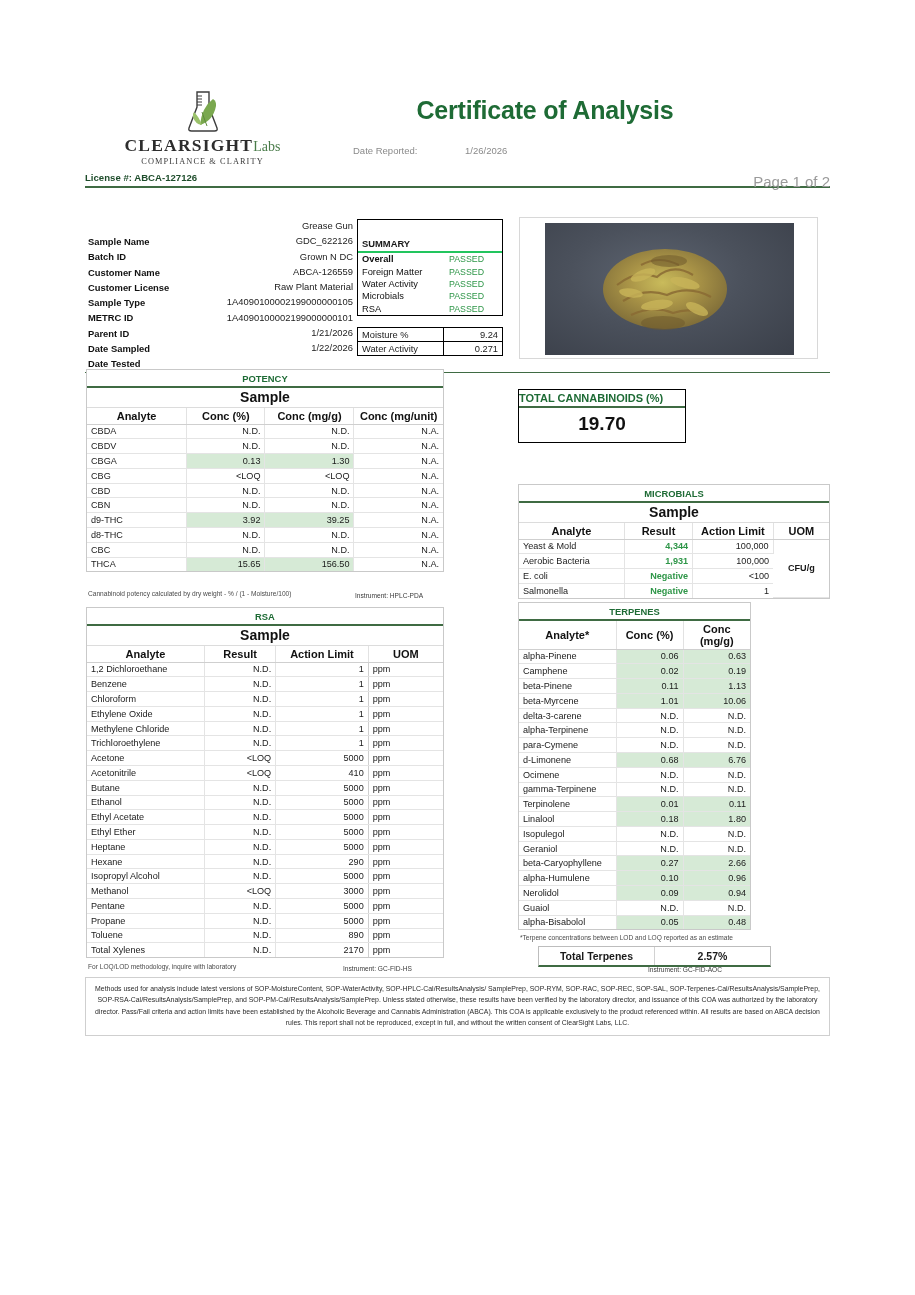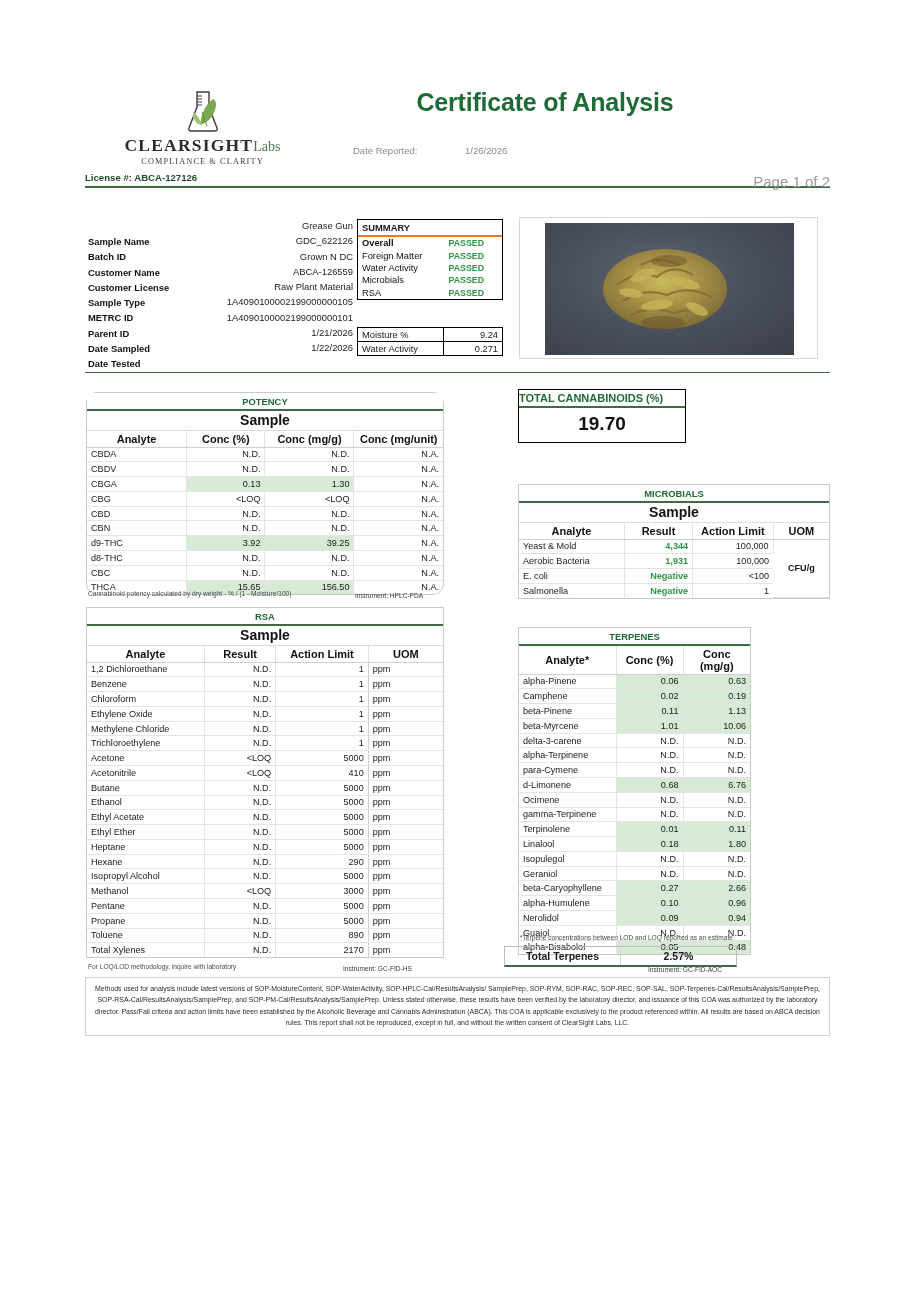--- a/index.html
+++ b/index.html
@@ -17,46 +17,46 @@
   .header { position: absolute; left: 85px; top: 88px; width: 745px; height: 78px; }
   .logo-wrap { position: absolute; left: 25px; top: 0px; width: 185px; text-align: center; }
   .logo-mark { height: 46px; display: flex; align-items: flex-end; justify-content: center; }
   .logo-word { font-family: "Liberation Serif", serif; font-size: 17.5px; letter-spacing: 1.2px;
                color: #2d2d2d; font-weight: 700; margin-top: 1px; white-space: nowrap; }
   .logo-word .labs { font-family: "Liberation Serif", serif; font-size: 14px; letter-spacing: 0;
                      color: #4a7c4a; font-weight: 400; margin-top: 44px; }
   .logo-sub { font-family: "Liberation Serif", serif; font-size: 8.3px; letter-spacing: 1.1px;
               color: #3a3a3a; margin-top: 1px; white-space: nowrap; }
 
-  .title { position: absolute; left: 250px; top: 0; width: 420px; text-align: center;
+  .title { position: absolute; left: 250px; top: 8px; width: 420px; text-align: center;
            font-size: 25px; font-weight: 700; color: #1e6b35; letter-spacing: -0.2px; }
   .date-row { position: absolute; left: 250px; top: 57px; width: 420px; font-size: 9.5px; color: #8a8a8a; }
   .date-lbl { position: absolute; left: 18px; top: 0; font-weight: 400; }
   .date-val { position: absolute; left: 130px; top: 0; }
 
   
   .license-bar { position: absolute; left: 85px; top: 172px; width: 745px; height: 16px;
                  border-bottom: 2.2px solid #3f6b43; }
   .license-txt { position: absolute; left: 0; top: 0; font-size: 9.6px; font-weight: 700; color: #1e4d2b; }
   .page-num { position: absolute; right: 0; top: 1px; font-size: 15px; color: #9a9a9a; }
 
   
   .sample-info { position: absolute; left: 88px; top: 220px; width: 265px; }
   .si-row { height: 15.3px; position: relative; font-size: 9.4px; }
   .si-lbl { position: absolute; left: 0; top: 16px; font-weight: 700; color: #111; }
   .si-val { position: absolute; right: 0; top: 0; color: #222; }
 
   
   .summary { position: absolute; left: 357px; top: 219px; width: 146px;
              border: 1.2px solid #000; }
-  .sum-head { font-size: 9.4px; font-weight: 700; padding: 2px 4px; border-bottom: 2px solid #f97316; }
+  .sum-head { font-size: 9.4px; font-weight: 700; padding: 2px 4px; border-bottom: 2px solid #22c55e; margin-top: 16px; }
   .sum-row { display: flex; justify-content: space-between; font-size: 9.3px; padding: 1.2px 4px; }
   .sum-row .k { color: #111; }
   .sum-row.bold .k { font-weight: 700; }
-  .sum-row .v { color: #2e9648; font-weight: 700; font-size: 8.8px; padding-right: 14px; }
+  .sum-row .v { color: #2e9648; font-weight: 400; font-size: 8.8px; padding-right: 14px; }
 
   .moisture { position: absolute; left: 357px; top: 327px; width: 146px; border: 1.2px solid #000; }
   .m-row { display: flex; font-size: 9.3px; border-bottom: 1px solid #000; }
   .m-row:last-child { border-bottom: none; }
   .m-k { flex: 1; padding: 1.5px 4px; border-right: 1.2px solid #000; }
   .m-v { width: 58px; padding: 1.5px 4px; text-align: right; }
 
   
   .photo { position: absolute; left: 519px; top: 217px; width: 299px; height: 142px;
            border: 1px solid #d8d8d8; background: #ffffff; overflow: hidden; }
@@ -85,21 +85,21 @@
   .note { position: absolute; font-size: 6.6px; color: #4a4a4a; }
   .instr { position: absolute; font-size: 6.6px; color: #3a3a3a; }
 
   
   .tc-box { position: absolute; left: 518px; top: 389px; width: 168px; border: 1.3px solid #000; }
   .tc-head { text-align: left; font-size: 11px; font-weight: 700; color: #1e6b35;
              padding: 2px 0; border-bottom: 2px solid #3f6b43; }
   .tc-val { text-align: center; font-size: 19px; font-weight: 700; color: #111; padding: 5px 0 7px; }
 
   
-  .tt-box { position: absolute; left: 504px; top: 946px; width: 233px;
+  .tt-box { position: absolute; left: 538px; top: 946px; width: 233px;
             border: 1px solid #bdbdbd; border-bottom: 2px solid #3f6b43; display: flex; }
   .tt-k { flex: 1; text-align: center; font-size: 10.5px; font-weight: 700; padding: 3px 0;
           border-right: 1px solid #d2d2d2; }
   .tt-v { flex: 1; text-align: center; font-size: 10.5px; font-weight: 700; padding: 3px 0; }
 
   
   .disclaimer { position: absolute; left: 85px; top: 977px; width: 745px;
                 border: 1px solid #cfcfcf; padding: 5px 9px 6px; }
   .disclaimer p { margin: 0; font-size: 6.9px; line-height: 1.65; color: #2a2a2a; text-align: center; }
 </style>
@@ -241,21 +241,21 @@
         <g fill="#6f5a2c" opacity="0.55">
           <ellipse cx="118" cy="100" rx="22" ry="7"></ellipse>
           <ellipse cx="124" cy="38" rx="18" ry="6"></ellipse>
         </g>
       </svg>
     </div>
   </div>
 
   <div class="divider"></div>
 
-  <div class="tbl" id="potency-tbl" style="left:86px; top:392px; width:358px;border-radius:11px;">
+  <div class="tbl" id="potency-tbl" style="left:86px; top:369px; width:358px;">
     <div class="sec-title">POTENCY</div>
     <div class="sub-title">Sample</div>
     <table>
         <thead>
           <tr id="potency-head">
             <th style="width: 28%;">Analyte</th>
             <th style="width: 22%;">Conc (%)</th>
             <th style="width: 25%;">Conc (mg/g)</th>
             <th style="width: 25%;">Conc (mg/unit)</th>
           </tr>
@@ -502,21 +502,21 @@
             <td class="num">N.D.</td>
             <td class="num" style="border-right:1px solid #cfcfcf;">2170</td>
             <td class="">ppm</td>
           </tr>
         </tbody>
       </table>
   </div>
   <div class="note" style="left:88px; top:963px;">For LOQ/LOD methodology, inquire with laboratory</div>
   <div class="instr" style="left:343px; top:965px;">Instrument: GC-FID-HS</div>
 
-  <div class="tbl" id="terp-tbl" style="left:518px; top:627px; width:233px;">
+  <div class="tbl" id="terp-tbl" style="left:518px; top:602px; width:233px;">
     <div class="sec-title">TERPENES</div>
     <table>
         <thead>
           <tr id="terp-head">
             <th style="width: 42%;">Analyte*</th>
             <th style="width: 29%;">Conc (%)</th>
             <th style="width: 29%;">Conc (mg/g)</th>
           </tr>
         </thead>
         <tbody id="terp-body">

